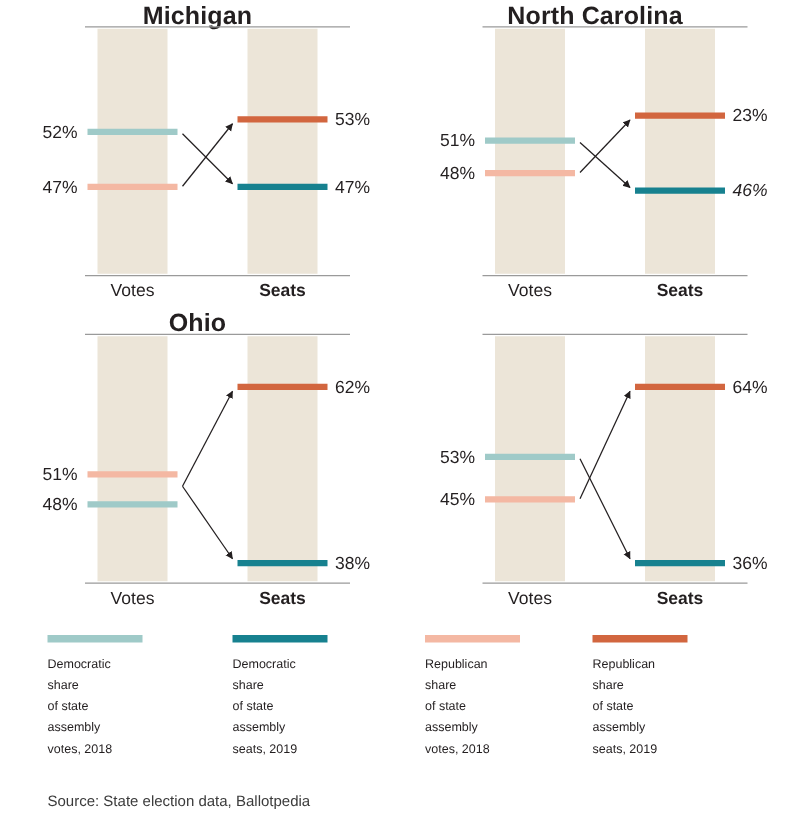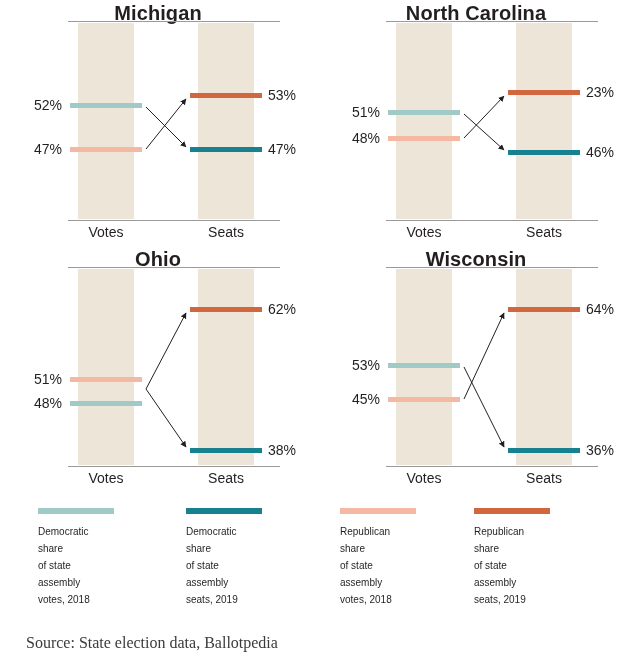--- a/index.html
+++ b/index.html
@@ -76,21 +76,21 @@
   .col-band.seats { left: 190px; }
 
   .col-label {
     position: absolute;
     top: 203px;
     width: 90px;
     text-align: center;
     font-size: 14px;
   }
   .col-label.votes { left: 53px; }
-  .col-label.seats { left: 173px; }
+  .col-label.seats { left: 173px; font-weight: bold; }
 
   .bar {
     position: absolute;
     height: 5px;
     width: 72px;
     border-radius: 0;
   }
   .bar.votes { left: 62px; }
   .bar.seats { left: 182px; }
 
@@ -132,25 +132,24 @@
     height: 6px;
     margin-bottom: 9px;
   }
   .legend-text {
     font-size: 10px;
     line-height: 17px;
     white-space: pre-line;
   }
   .source {
     position: absolute;
-    left: 26px;
+    left: 38px;
     top: 634px;
-    font-size: 16px;
+    font-size: 12px;
     color: #3b3b3b;
-    font-family: Liberation Serif, serif;
   }
 </style>
 </head>
 <body>
 
 <div class="grid">
 
   <div class="panel p0">
     <div class="panel-title">Michigan</div>
     <div class="plot">
@@ -197,21 +196,21 @@
       <div class="bar votes" style="top:89px; background:#9fcac8;"></div>
       <div class="val left" style="top:83px;">51%</div>
 
       <div class="bar votes" style="top:115px; background:#f4b8a3;"></div>
       <div class="val left" style="top:109px;">48%</div>
 
       <div class="bar seats" style="top:69px; background:#d2663f;"></div>
       <div class="val right" style="top:63px;">23%</div>
 
       <div class="bar seats" style="top:129px; background:#17818f;"></div>
-      <div class="val right" style="top:123px;">46%</div>
+      <div class="val right" style="top:123px;font-style:italic;">46%</div>
 
       <svg class="arrows" viewBox="0 0 300 200">
         <defs>
           <marker id="ah1" markerWidth="7" markerHeight="7" refX="5.5" refY="3" orient="auto">
             <path d="M0,0 L6,3 L0,6 z" fill="#231f20"></path>
           </marker>
         </defs>
         <line x1="138" y1="93" x2="178" y2="129" stroke="#231f20" stroke-width="1" marker-end="url(#ah1)"></line>
         <line x1="138" y1="117" x2="178" y2="75" stroke="#231f20" stroke-width="1" marker-end="url(#ah1)"></line>
       </svg>
@@ -250,21 +249,20 @@
         <line x1="138" y1="122" x2="178" y2="46" stroke="#231f20" stroke-width="1" marker-end="url(#ah2)"></line>
         <line x1="138" y1="122" x2="178" y2="180" stroke="#231f20" stroke-width="1" marker-end="url(#ah2)"></line>
       </svg>
 
       <div class="col-label votes">Votes</div>
       <div class="col-label seats">Seats</div>
     </div>
   </div>
 
   <div class="panel p3">
-    <div class="panel-title">Wisconsin</div>
     <div class="plot">
       <div class="axis-top"></div>
       <div class="axis-bottom"></div>
       <div class="col-band votes"></div>
       <div class="col-band seats"></div>
 
       <div class="bar votes" style="top:96px; background:#9fcac8;"></div>
       <div class="val left" style="top:90px;">53%</div>
 
       <div class="bar votes" style="top:130px; background:#f4b8a3;"></div>

